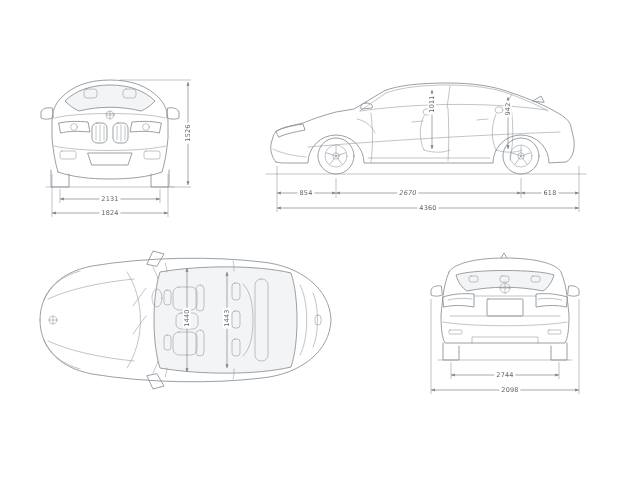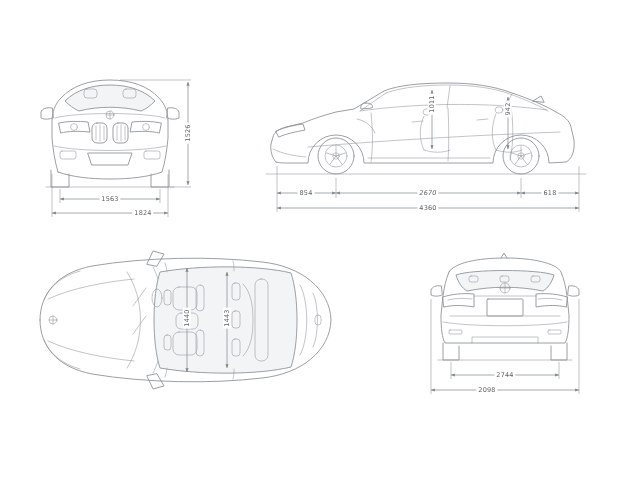--- a/index.html
+++ b/index.html
@@ -196,29 +196,29 @@
       <path class="ln" d="M567,343 L567,360 L551,360 L551,346"></path>
       <path class="thin" d="M438,360 H572"></path>
 
       <path class="ext" d="M451,362 V379 M559,362 V379"></path>
       <path class="dimln" d="M451,375 H559" marker-start="url(#arrow)" marker-end="url(#arrow)"></path>
       <path class="ext" d="M431,299 V394 M579,299 V394"></path>
       <path class="dimln" d="M431,390 H579" marker-start="url(#arrow)" marker-end="url(#arrow)"></path>
     </g>
   </svg>
 
-  <span class="dim-label" style="left:110px; top:199px;">1563</span>
-  <span class="dim-label" style="left:110px; top:213px;margin-left:33px;">1824</span>
+  <span class="dim-label" style="left:110px; top:199px;">2131</span>
+  <span class="dim-label" style="left:110px; top:213px;">1824</span>
   <span class="dim-label vert" style="left:188px; top:133px;">1526</span>
 
   <span class="dim-label" style="left:306px; top:193px;">854</span>
-  <span class="dim-label" style="left:428px; top:193px;font-style:italic;">2670</span>
+  <span class="dim-label" style="left:408px; top:193px;font-style:italic;">2670</span>
   <span class="dim-label" style="left:550px; top:193px;">618</span>
   <span class="dim-label" style="left:428px; top:208px;">4360</span>
   <span class="dim-label vert" style="left:432px; top:104px;">1011</span>
   <span class="dim-label vert" style="left:508px; top:109px;">942</span>
 
   <span class="dim-label vert" style="left:187px; top:318px;">1440</span>
   <span class="dim-label vert" style="left:227px; top:318px;">1443</span>
 
   <span class="dim-label" style="left:505px; top:375px;">2744</span>
-  <span class="dim-label" style="left:487px; top:390px;">2098</span>
+  <span class="dim-label" style="left:510px; top:390px;">2098</span>
 </div>
 
 </body></html>

